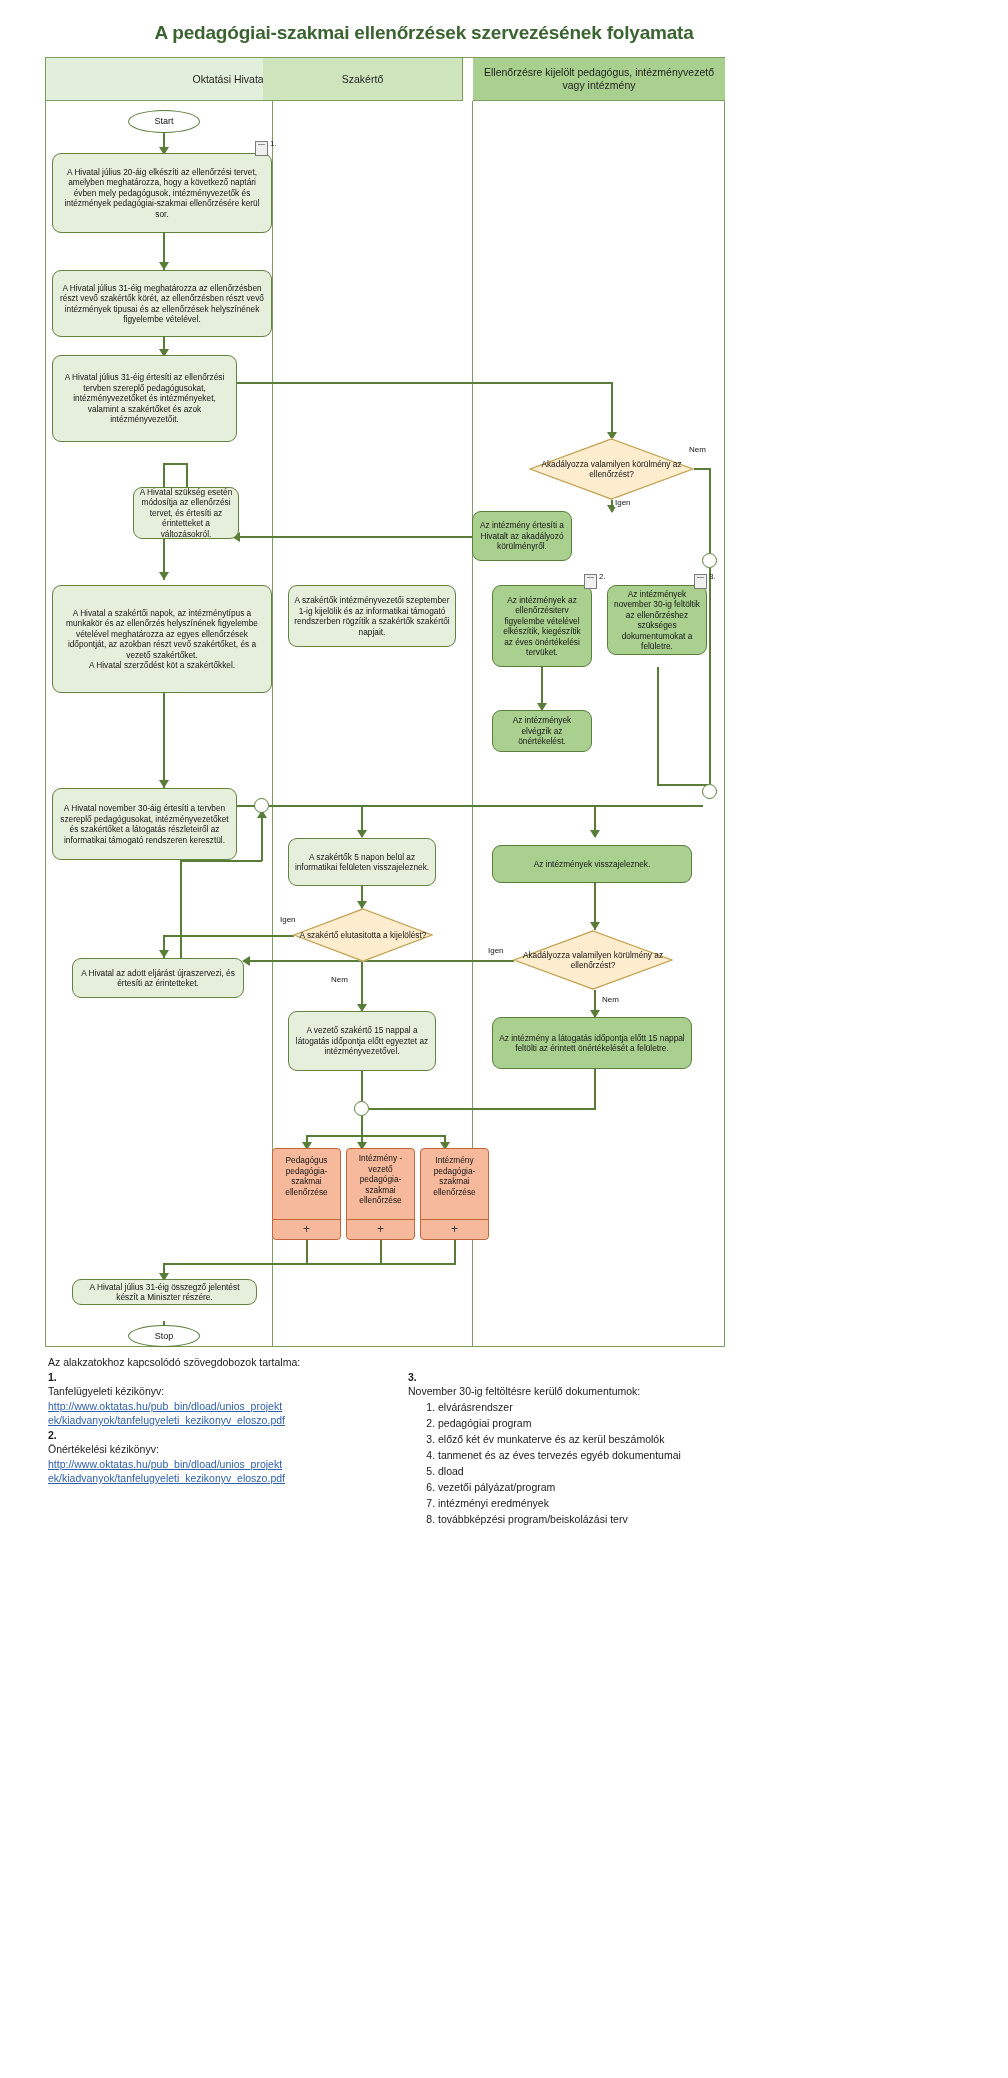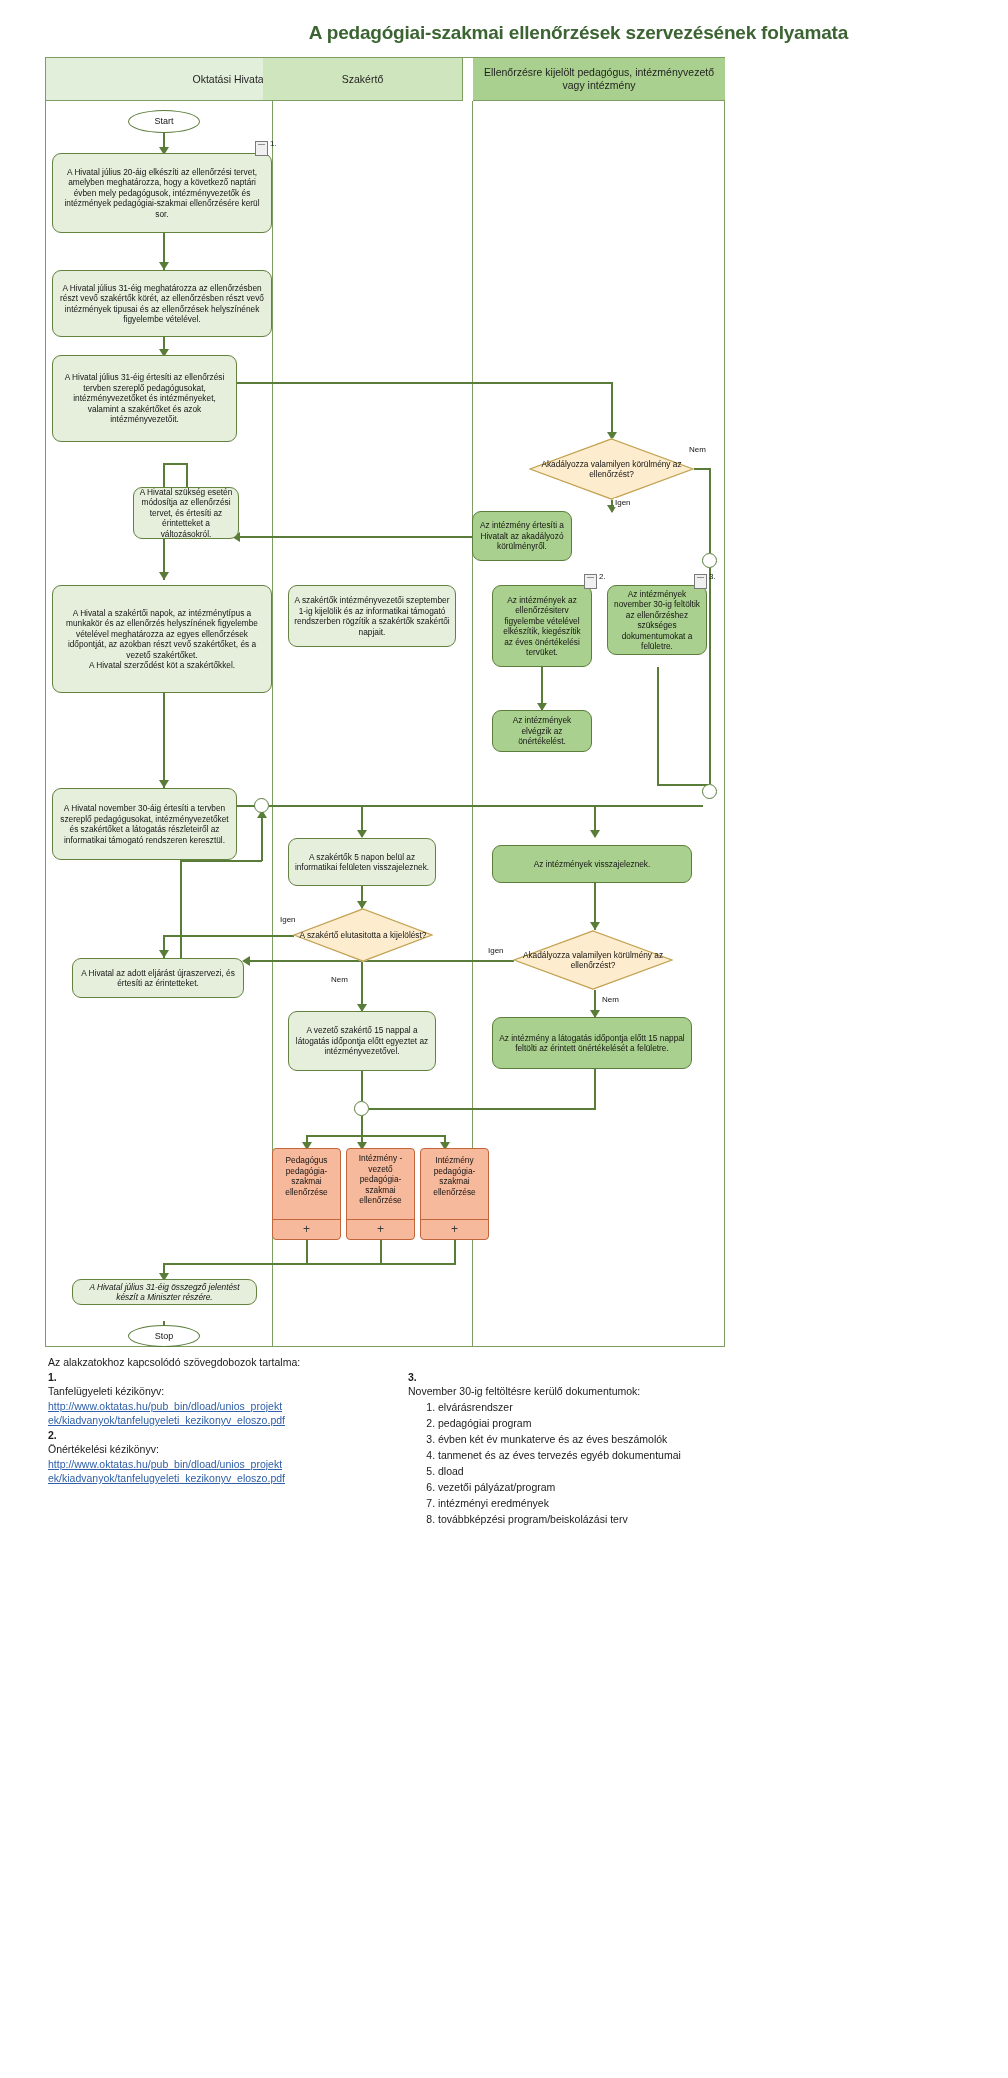--- a/index.html
+++ b/index.html
@@ -13,21 +13,21 @@
     width: 1008px;
     height: 2078px;
     background: #ffffff;
     overflow: hidden;
   }
 
   
   #title {
     position: absolute;
     left: 0; top: 22px; width: 848px;
-    text-align: right;
+    text-align: center;
     font-size: 19px;
     font-weight: bold;
     color: #3c6432;
     letter-spacing: -0.2px;
   }
 
   
   #lanes {
     position: absolute;
     left: 45px; top: 57px;
@@ -416,21 +416,21 @@
       </div>
   </div>
 
   <div class="ln lnv" style="left:306px; top:1240px; width:1.8px; height:24px;"></div>
   <div class="ln lnv" style="left:380px; top:1240px; width:1.8px; height:24px;"></div>
   <div class="ln lnv" style="left:454px; top:1240px; width:1.8px; height:24px;"></div>
   <div class="ln lnh" style="left:163px; top:1263px; width:293px; height:1.8px;"></div>
   <div class="ln lnv" style="left:163px; top:1263px; width:1.8px; height:18px;"></div>
   <div class="arrow-d" style="left:159px; top:1273px;"></div>
 
-  <div class="node proc" style="left:72px; top:1279px; width:185px; height:26px;font-style:italic;">
+  <div class="node proc" style="left:72px; top:1279px; width:185px; height:26px;">
     <span>A Hivatal július 31-éig összegző jelentést készít a Miniszter részére.</span>
   </div>
   <div class="ln lnv" style="left:163px; top:1321px; width:1.8px; height:12px;"></div>
   <div class="arrow-d" style="left:159px; top:1326px;"></div>
 
   <div class="node term" style="left:128px; top:1325px; width:72px; height:22px;">
     <span>Stop</span>
   </div>
 
   <div id="footer">
@@ -445,21 +445,21 @@
         <div>Önértékelési kézikönyv:</div>
         <div class="flink">http://www.oktatas.hu/pub_bin/dload/unios_projekt</div>
         <div class="flink">ek/kiadvanyok/tanfelugyeleti_kezikonyv_eloszo.pdf</div>
       </div>
       <div class="fcol-r">
         <div class="fnum">3.</div>
         <div>November 30-ig feltöltésre kerülő dokumentumok:</div>
         <ol class="flist" id="footer-doc-list">
             <li>elvárásrendszer</li>
             <li>pedagógiai program</li>
-            <li>évben két év munkaterve és az éves beszámolók</li>
+            <li>előző két év munkaterve és az kerül beszámolók</li>
             <li>tanmenet és az éves tervezés egyéb dokumentumai</li>
             <li>dload</li>
             <li>vezetői pályázat/program</li>
             <li>intézményi eredmények</li>
             <li>továbbképzési program/beiskolázási terv</li>
           </ol>
       </div>
     </div>
   </div>
 

